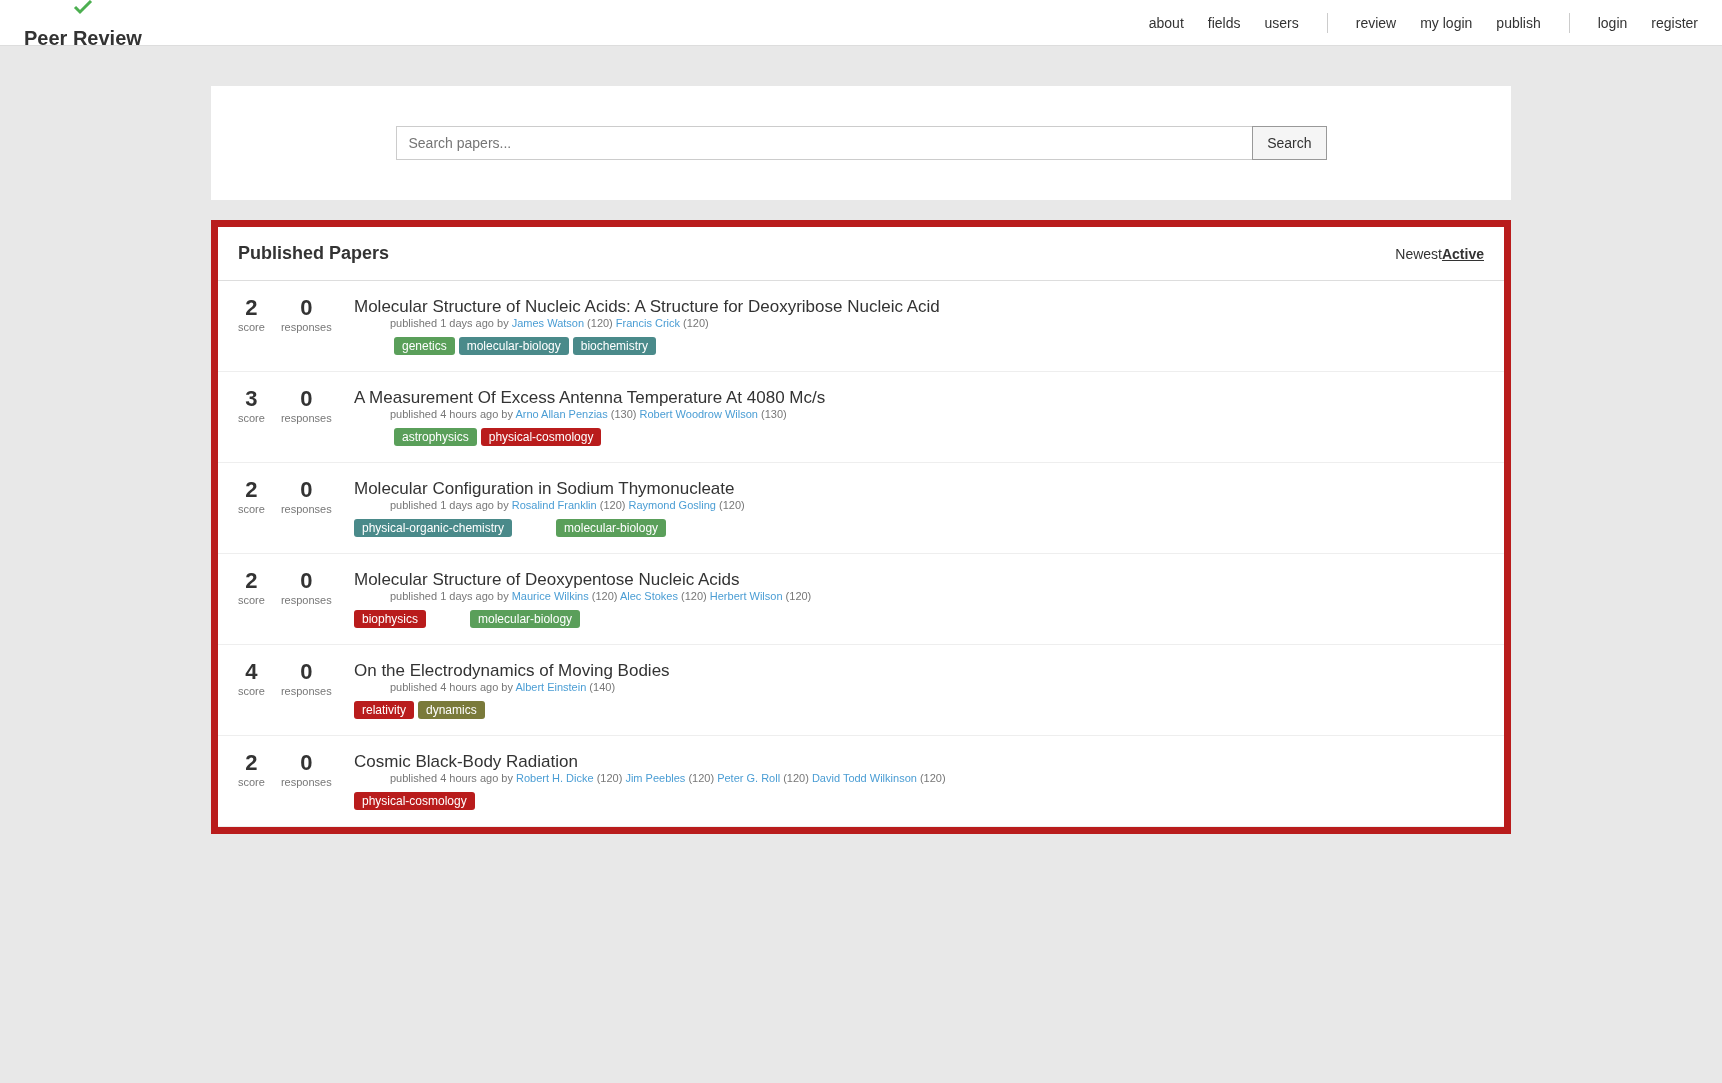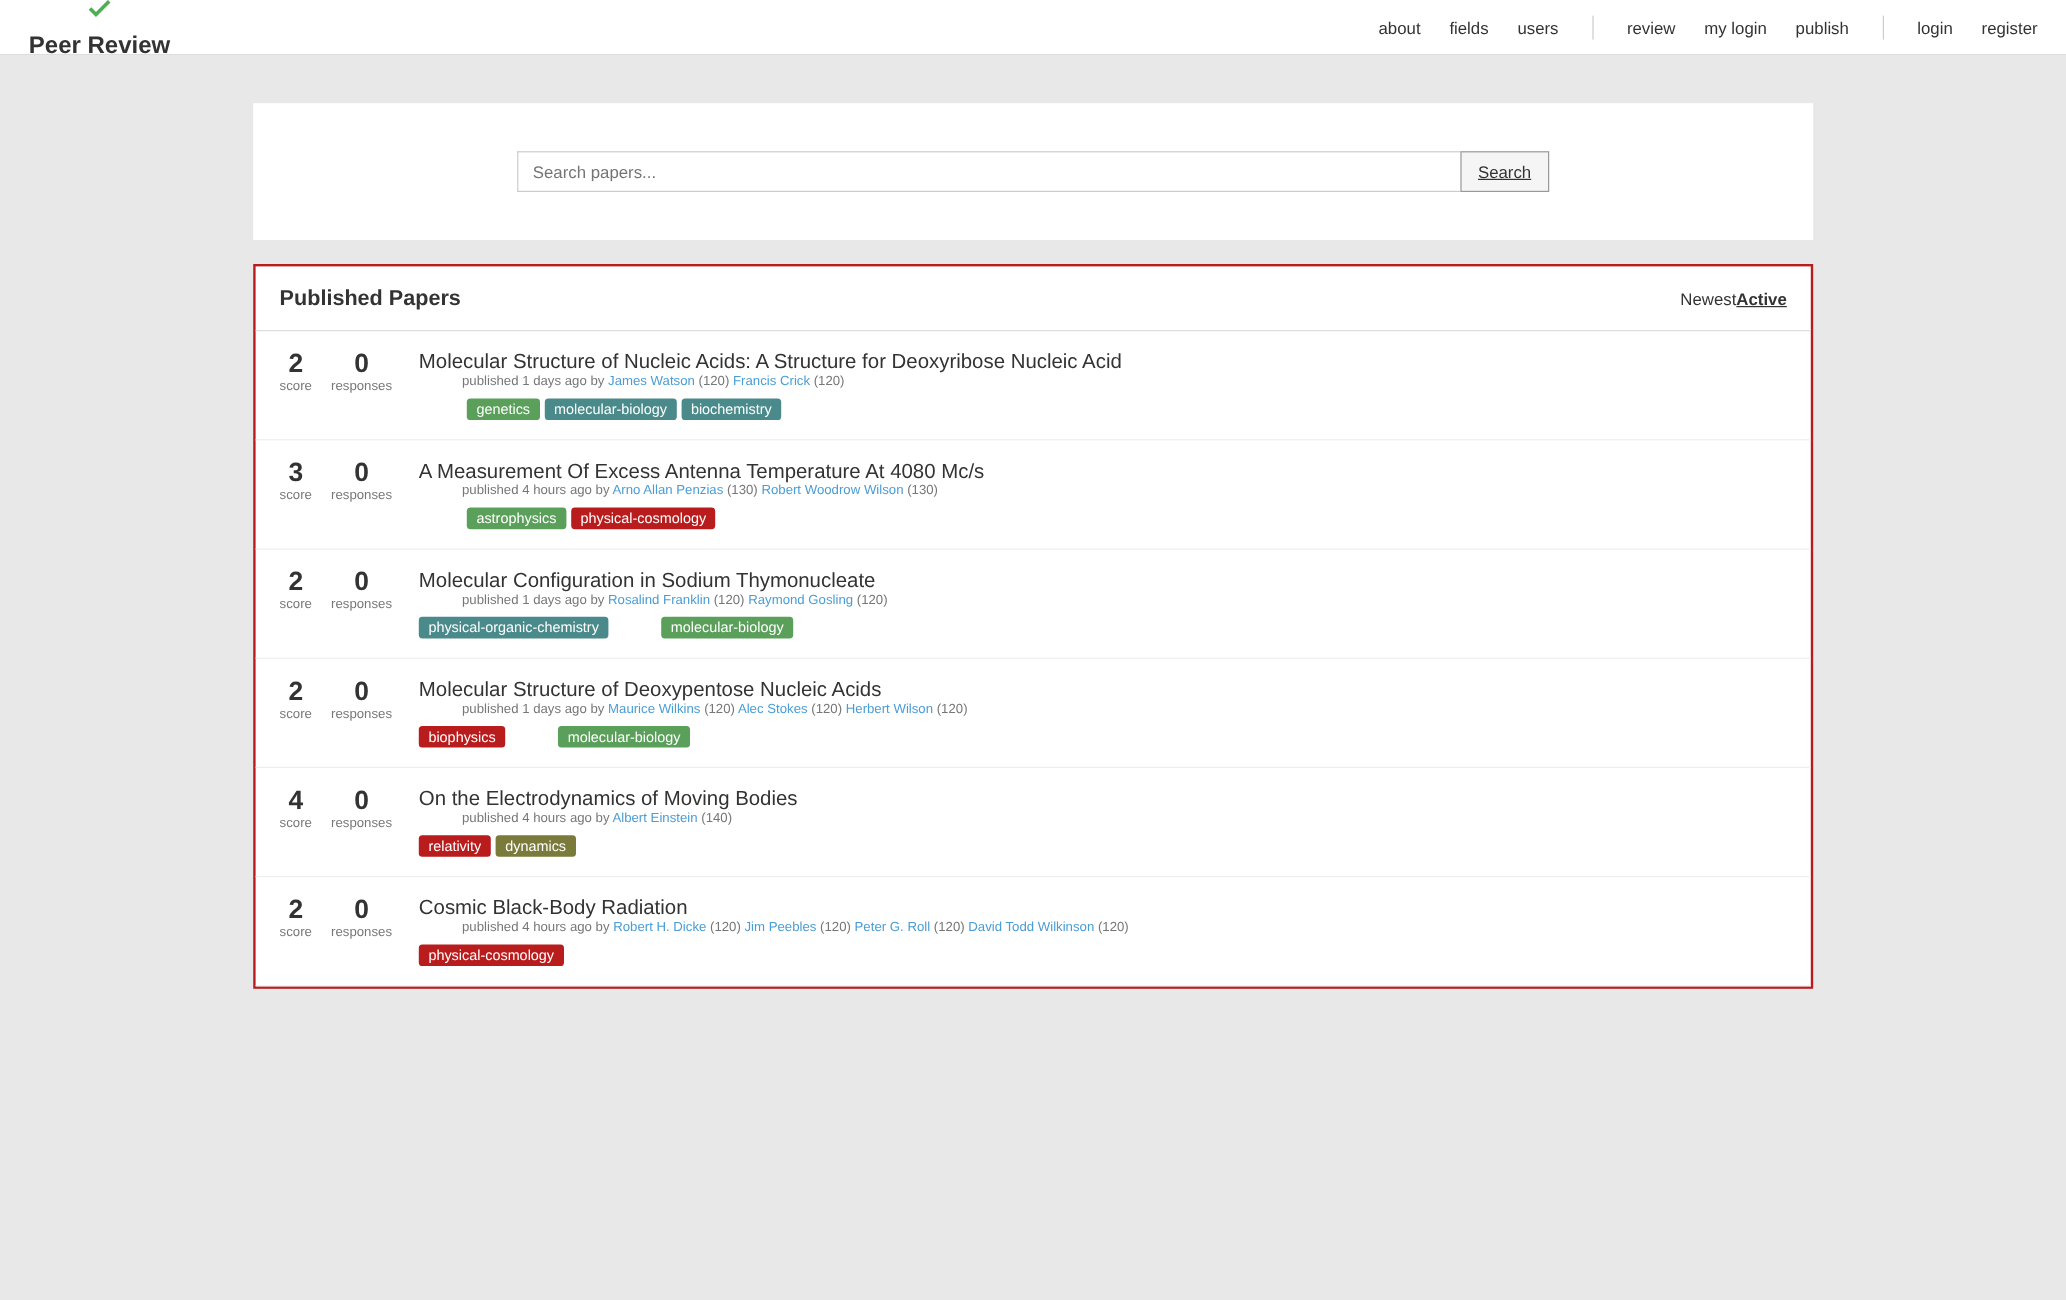--- a/index.html
+++ b/index.html
@@ -56,45 +56,44 @@
     
     .search-section {
       background: #fff;
       padding: 40px 20px;
       margin-bottom: 20px;
       display: flex;
       justify-content: center;
     }
     .search-form {
       display: flex;
-      width: 860px;
+      width: 931px;
     }
     .search-input {
       flex: 1;
       padding: 8px 12px;
       border: 1px solid #ccc;
       border-right: none;
       font-size: 14px;
       outline: none;
       color: #999;
     }
     .search-button {
       padding: 8px 14px;
       border: 1px solid #999;
       background: #f5f5f5;
       cursor: pointer;
       font-size: 14px;
       color: #333;
-      text-decoration: underline;
     }
 
     
     .papers-section {
       background: #fff;
-      border: 2px solid #b91c1c;
+      border: 7px solid #b91c1c;
     }
     .papers-header {
       display: flex;
       align-items: center;
       justify-content: space-between;
       padding: 16px 20px;
       border-bottom: 1px solid #ddd;
     }
     .papers-title {
       font-size: 18px;

